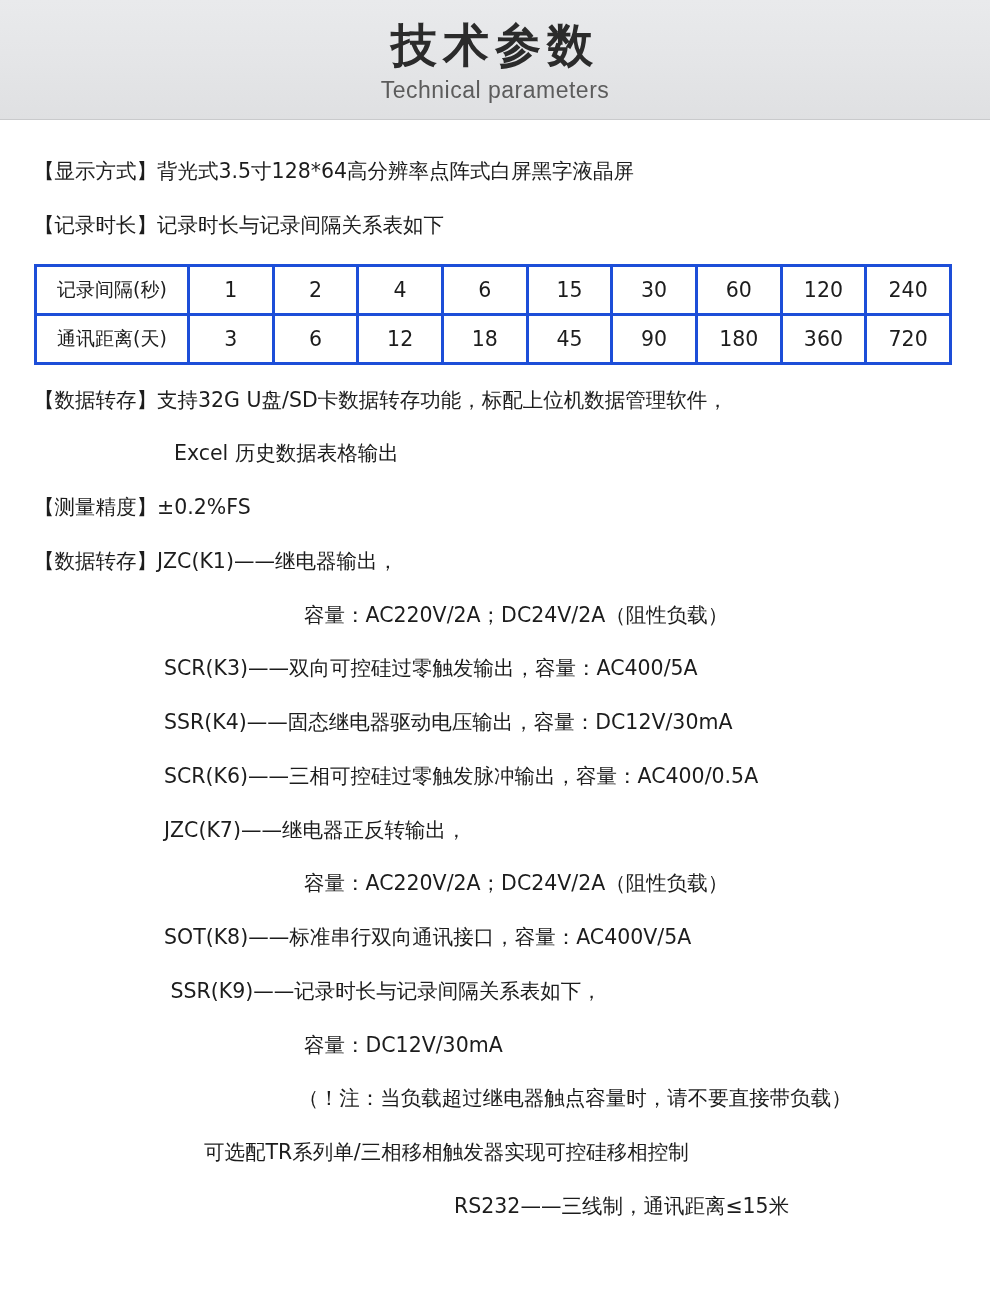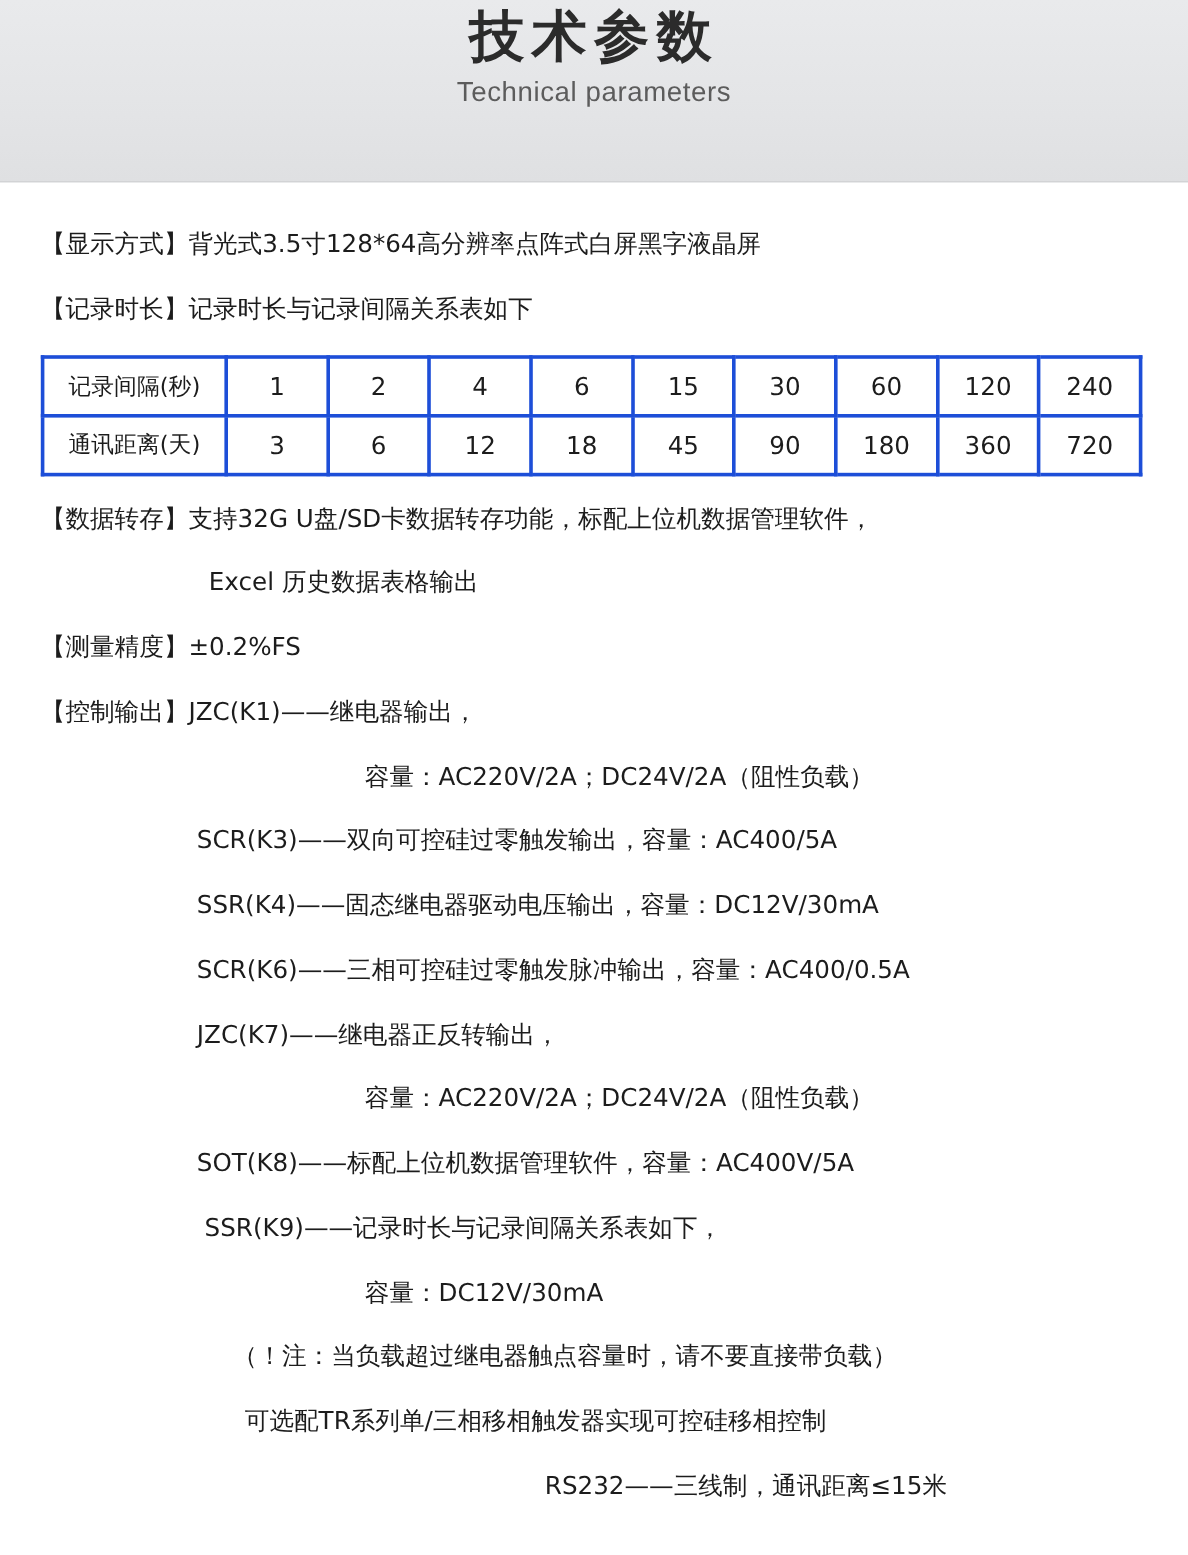--- a/index.html
+++ b/index.html
@@ -13,27 +13,28 @@
     font-family: "DejaVu Sans", "Liberation Sans", sans-serif;
     color: #1a1a1a;
   }
   .page {
     width: 990px;
     position: relative;
   }
   
   .banner {
     width: 990px;
-    height: 152px;
+    height: 120px;
     background: linear-gradient(to bottom, #e9eaec 0%, #e4e5e7 55%, #dfe0e2 100%);
     border-bottom: 1px solid #c9cacc;
     box-sizing: border-box;
     display: flex;
     flex-direction: column;
     align-items: center;
+    justify-content: center;
     padding-top: 4px;
   }
   .banner-title {
     font-size: 46px;
     font-weight: bold;
     letter-spacing: 6px;
     color: #2b2b2b;
     line-height: 1.15;
     font-family: "DejaVu Sans", "Liberation Sans", sans-serif;
   }
@@ -55,21 +56,21 @@
     color: #1c1c1c;
     margin: 0 0 22px 0;
     white-space: pre;
   }
   .line.tight {
   }
   .indent-1 { padding-left: 140px; }
   .indent-2 { padding-left: 170px; }
   .indent-3 { padding-left: 270px; }
   .indent-4 { padding-left: 130px; }
-  .indent-5 { padding-left: 160px; }
+  .indent-5 { padding-left: 160px; text-align: center; }
   .indent-6 { padding-left: 420px; }
 
   
   table.rec-table {
     border-collapse: collapse;
     margin: 4px 0 20px 0;
     width: 918px;
     table-layout: fixed;
   }
   table.rec-table td {
@@ -130,29 +131,29 @@
         <td>720</td>
       </tr>
     </tbody>
       </table>
 
     <div class="line">【数据转存】支持32G U盘/SD卡数据转存功能，标配上位机数据管理软件，</div>
     <div class="line indent-1">Excel 历史数据表格输出</div>
 
     <div class="line">【测量精度】±0.2%FS</div>
 
-    <div class="line">【控制输出】JZC(K1)——继电器输出，</div>
+    <div class="line">【数据转存】JZC(K1)——继电器输出，</div>
 
     <div class="line indent-3">容量：AC220V/2A；DC24V/2A（阻性负载）</div>
     <div class="line indent-4">SCR(K3)——双向可控硅过零触发输出，容量：AC400/5A</div>
     <div class="line indent-4">SSR(K4)——固态继电器驱动电压输出，容量：DC12V/30mA</div>
     <div class="line indent-4">SCR(K6)——三相可控硅过零触发脉冲输出，容量：AC400/0.5A</div>
     <div class="line indent-4">JZC(K7)——继电器正反转输出，</div>
     <div class="line indent-3">容量：AC220V/2A；DC24V/2A（阻性负载）</div>
-    <div class="line indent-4">SOT(K8)——标配上位机数据管理软件，容量：AC400V/5A</div>
+    <div class="line indent-4">SOT(K8)——标准串行双向通讯接口，容量：AC400V/5A</div>
     <div class="line indent-4"> SSR(K9)——记录时长与记录间隔关系表如下，</div>
     <div class="line indent-3">容量：DC12V/30mA</div>
     <div class="line indent-5">（！注：当负载超过继电器触点容量时，请不要直接带负载）</div>
     <div class="line indent-2">可选配TR系列单/三相移相触发器实现可控硅移相控制</div>
 
     <div class="line indent-6">RS232——三线制，通讯距离≤15米</div>
 
     <div class="spacer-bottom"></div>
   </div>
 </div>

